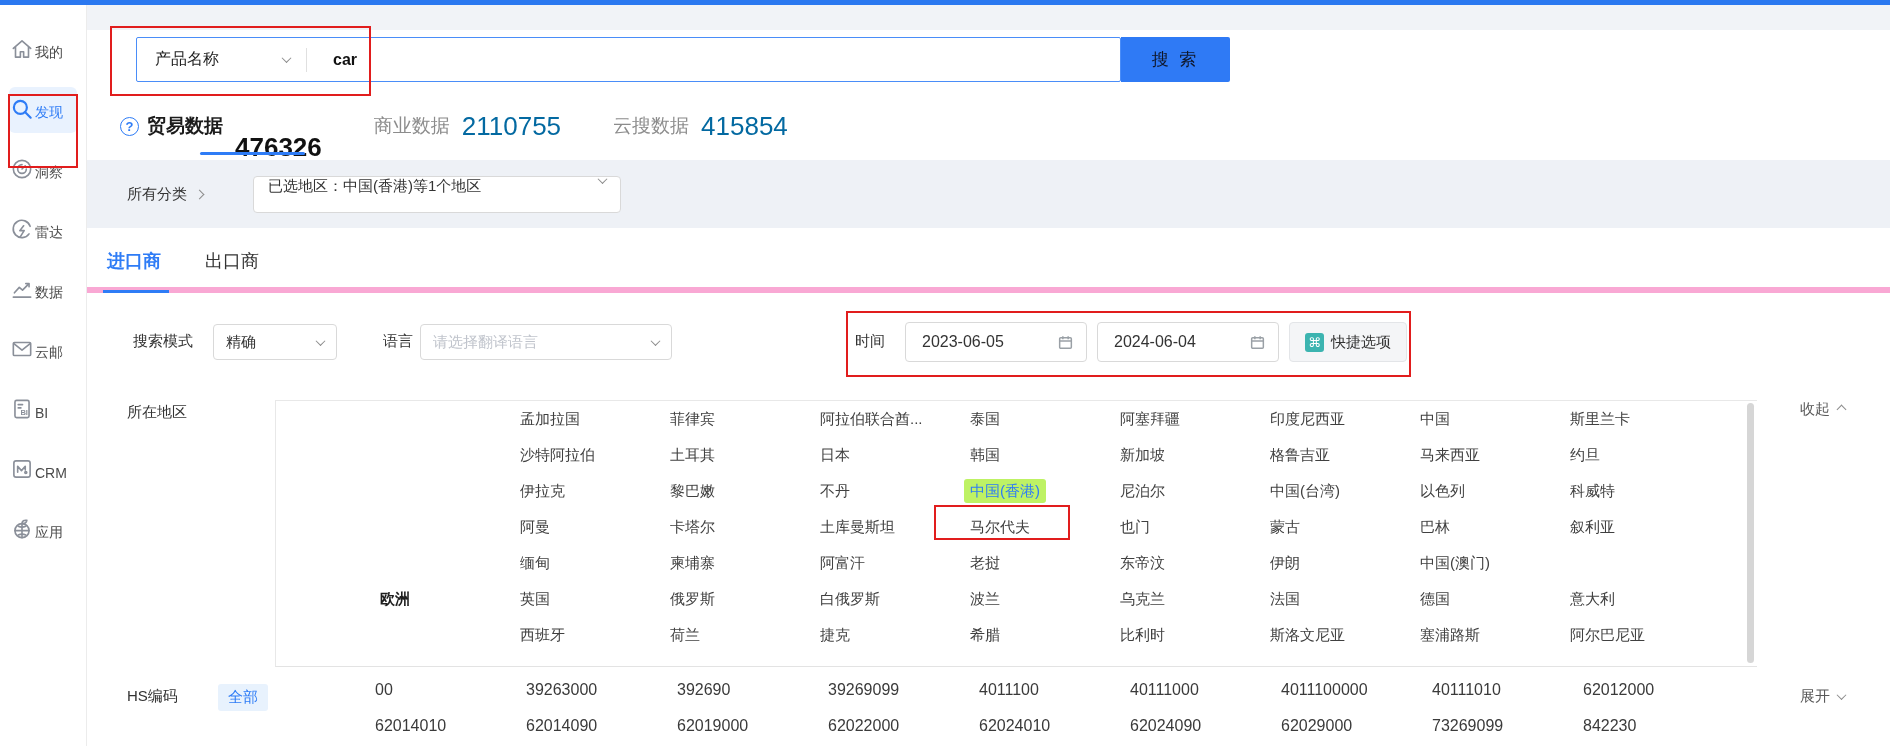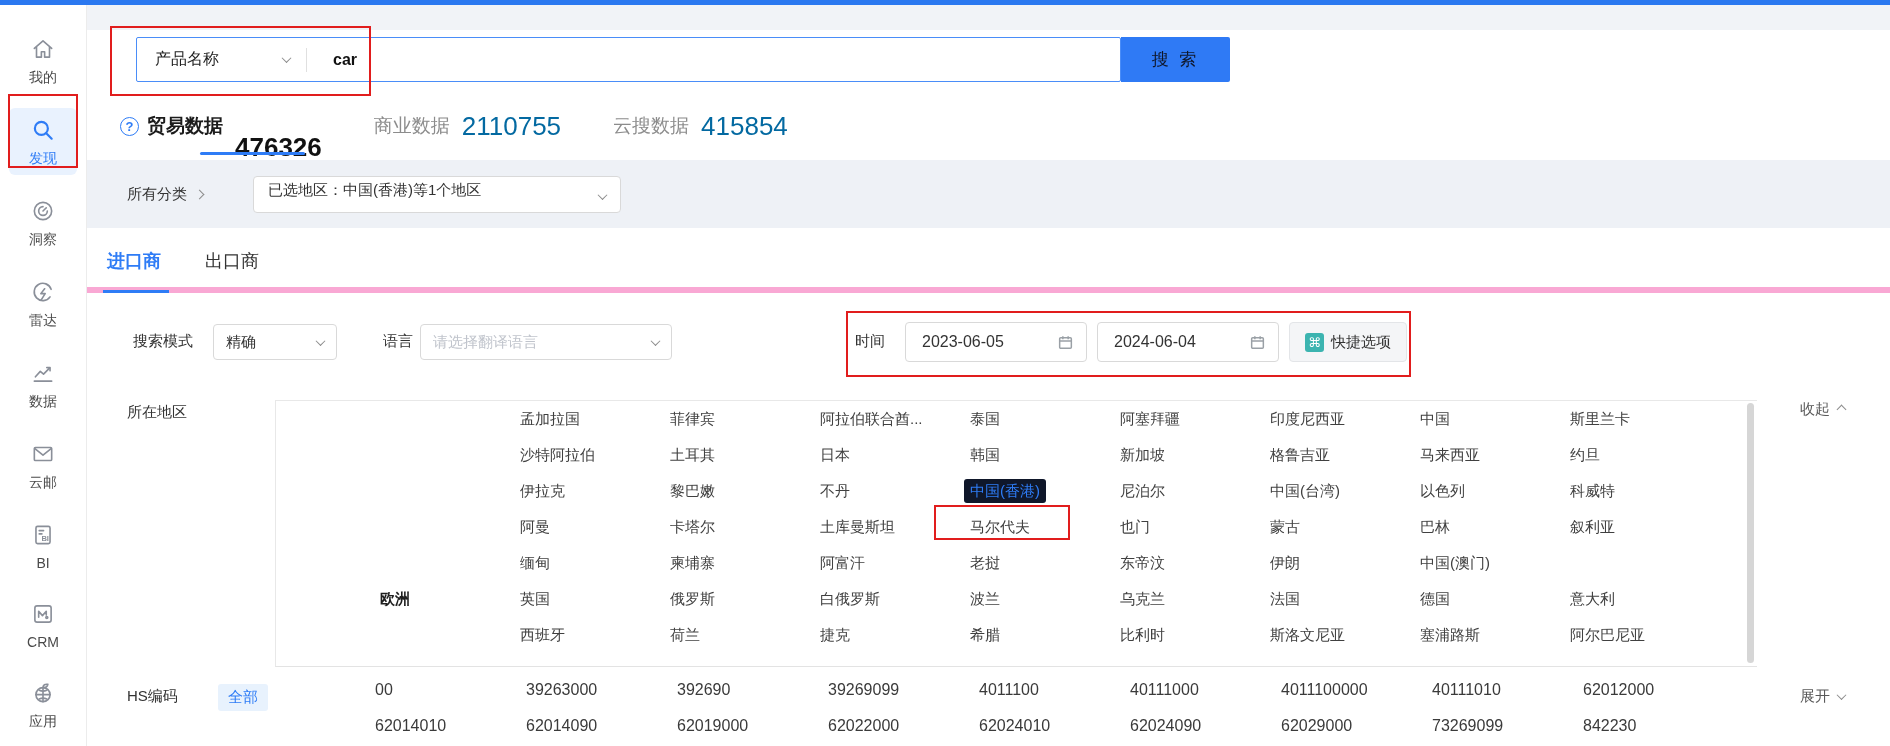--- a/index.html
+++ b/index.html
@@ -8,21 +8,21 @@
   .page { position:relative; width:1890px; height:746px; }
 
   
   .topbar { position:absolute; left:0; top:0; width:1890px; height:5px; background:#2b78f0; }
   .topstrip { position:absolute; left:0; top:5px; width:1890px; height:25px; background:#f1f3f7; }
 
   
   .sidebar { position:absolute; left:0; top:5px; width:87px; height:741px; background:#fff;
     border-right:1px solid #ececec; display:flex; flex-direction:column; align-items:center; padding-top:22px; }
   .side-item { width:68px; border-radius:6px; padding:9px 0 7px; margin-bottom:14px;
-    display:flex; flex-direction:column; align-items:center; cursor:pointer; }
+    display:flex; flex-direction:row; align-items:center; cursor:pointer; }
   .side-item .lbl { font-size:14px; color:#4a4a4a; margin-top:3px; white-space:nowrap; }
   .side-item svg { width:26px; height:26px; stroke:#8a8f99; fill:none; stroke-width:1.5;
     stroke-linecap:round; stroke-linejoin:round; }
   .side-item.active { background:#e9f2fe; }
   .side-item.active .lbl { color:#2e7cf6; }
   .side-item.active svg { stroke:#2e7cf6; stroke-width:2; }
   .side-item svg text { stroke:none; fill:#8a8f99; }
 
   .main { position:absolute; left:87px; top:0; width:1803px; height:746px; }
 
@@ -49,22 +49,22 @@
   .dtab.active .dlbl { color:#1c1c1c; font-weight:700; }
   .dtab.active .dnum { color:#111; font-weight:700;margin-top:42px; }
   .data-tab-underline { position:absolute; left:113px; top:152px; width:105px; height:3px;
     background:#2e7cf6; border-radius:2px; }
 
   
   .gray-band { position:absolute; left:0; top:160px; width:1803px; height:68px; background:#eef1f6; }
   .crumb { position:absolute; left:40px; top:0; height:68px; display:flex; align-items:center;
     font-size:15px; color:#333; cursor:pointer; gap:9px; }
   .region-select { position:absolute; left:166px; top:16px; width:368px; height:37px; background:#fff;
-    border:1px solid #d9d9d9; border-radius:4px; display:flex; align-items:flex-end;
-    justify-content:space-between; padding:12px 14px; font-size:15px; color:#333; cursor:pointer; }
+    border:1px solid #d9d9d9; border-radius:4px; display:flex; align-items:flex-start;
+    justify-content:space-between; padding:0 14px; font-size:15px; color:#333; cursor:pointer; }
 
   
   .card { position:absolute; left:0; top:228px; width:1803px; height:518px; background:#fff; }
   .trader-tabs { position:relative; height:65px; border-bottom:6px solid #f9a8d4; }
   .ttab { position:absolute; top:21px; font-size:18px; color:#333; cursor:pointer; }
   .ttab.active { color:#2e7cf6; font-weight:700; }
   .ttab-underline { position:absolute; left:16px; top:62px; width:66px; height:3px; background:#2e7cf6; }
 
   
   .filter-row { position:absolute; left:0; top:92px; width:1803px; height:44px; }
@@ -85,21 +85,21 @@
 
   
   .sec-label { position:absolute; left:40px; font-size:15px; color:#333; }
   .region-panel { position:absolute; left:188px; top:172px; width:1482px; height:267px;
     border-left:1px solid #e8e8e8; border-top:1px solid #e8e8e8; border-bottom:1px solid #e3e3e3;
     overflow:hidden; }
   .rrow { display:flex; height:36px; align-items:center; }
   .continent { width:238px; text-align:center; font-weight:700; color:#1f1f1f; font-size:15px; }
   .country { width:150px; font-size:15px; color:#404040; cursor:pointer; white-space:nowrap; }
   .country span { padding:3px 6px 4px; border-radius:3px; }
-  .country.selected span { background:#0f172a; color:#2e7cf6; }
+  .country.selected span { background:#bef264; color:#2e7cf6; }
   .vscroll { position:absolute; left:1660px; top:175px; width:7px; height:260px;
     background:#d6d6d6; border-radius:4px; cursor:pointer; }
   .collapse-link, .expand-link { position:absolute; left:1713px; display:flex; align-items:center;
     gap:8px; font-size:15px; color:#595959; cursor:pointer; }
 
   
   .hs-chip { position:absolute; left:131px; top:456px; background:#e8f2fd; color:#2e7cf6;
     font-size:15px; padding:4px 10px; border-radius:3px; cursor:pointer; }
   .hs-grid { position:absolute; left:288px; top:444px; }
   .hs-grid-row { display:flex; height:36px; align-items:center; }

